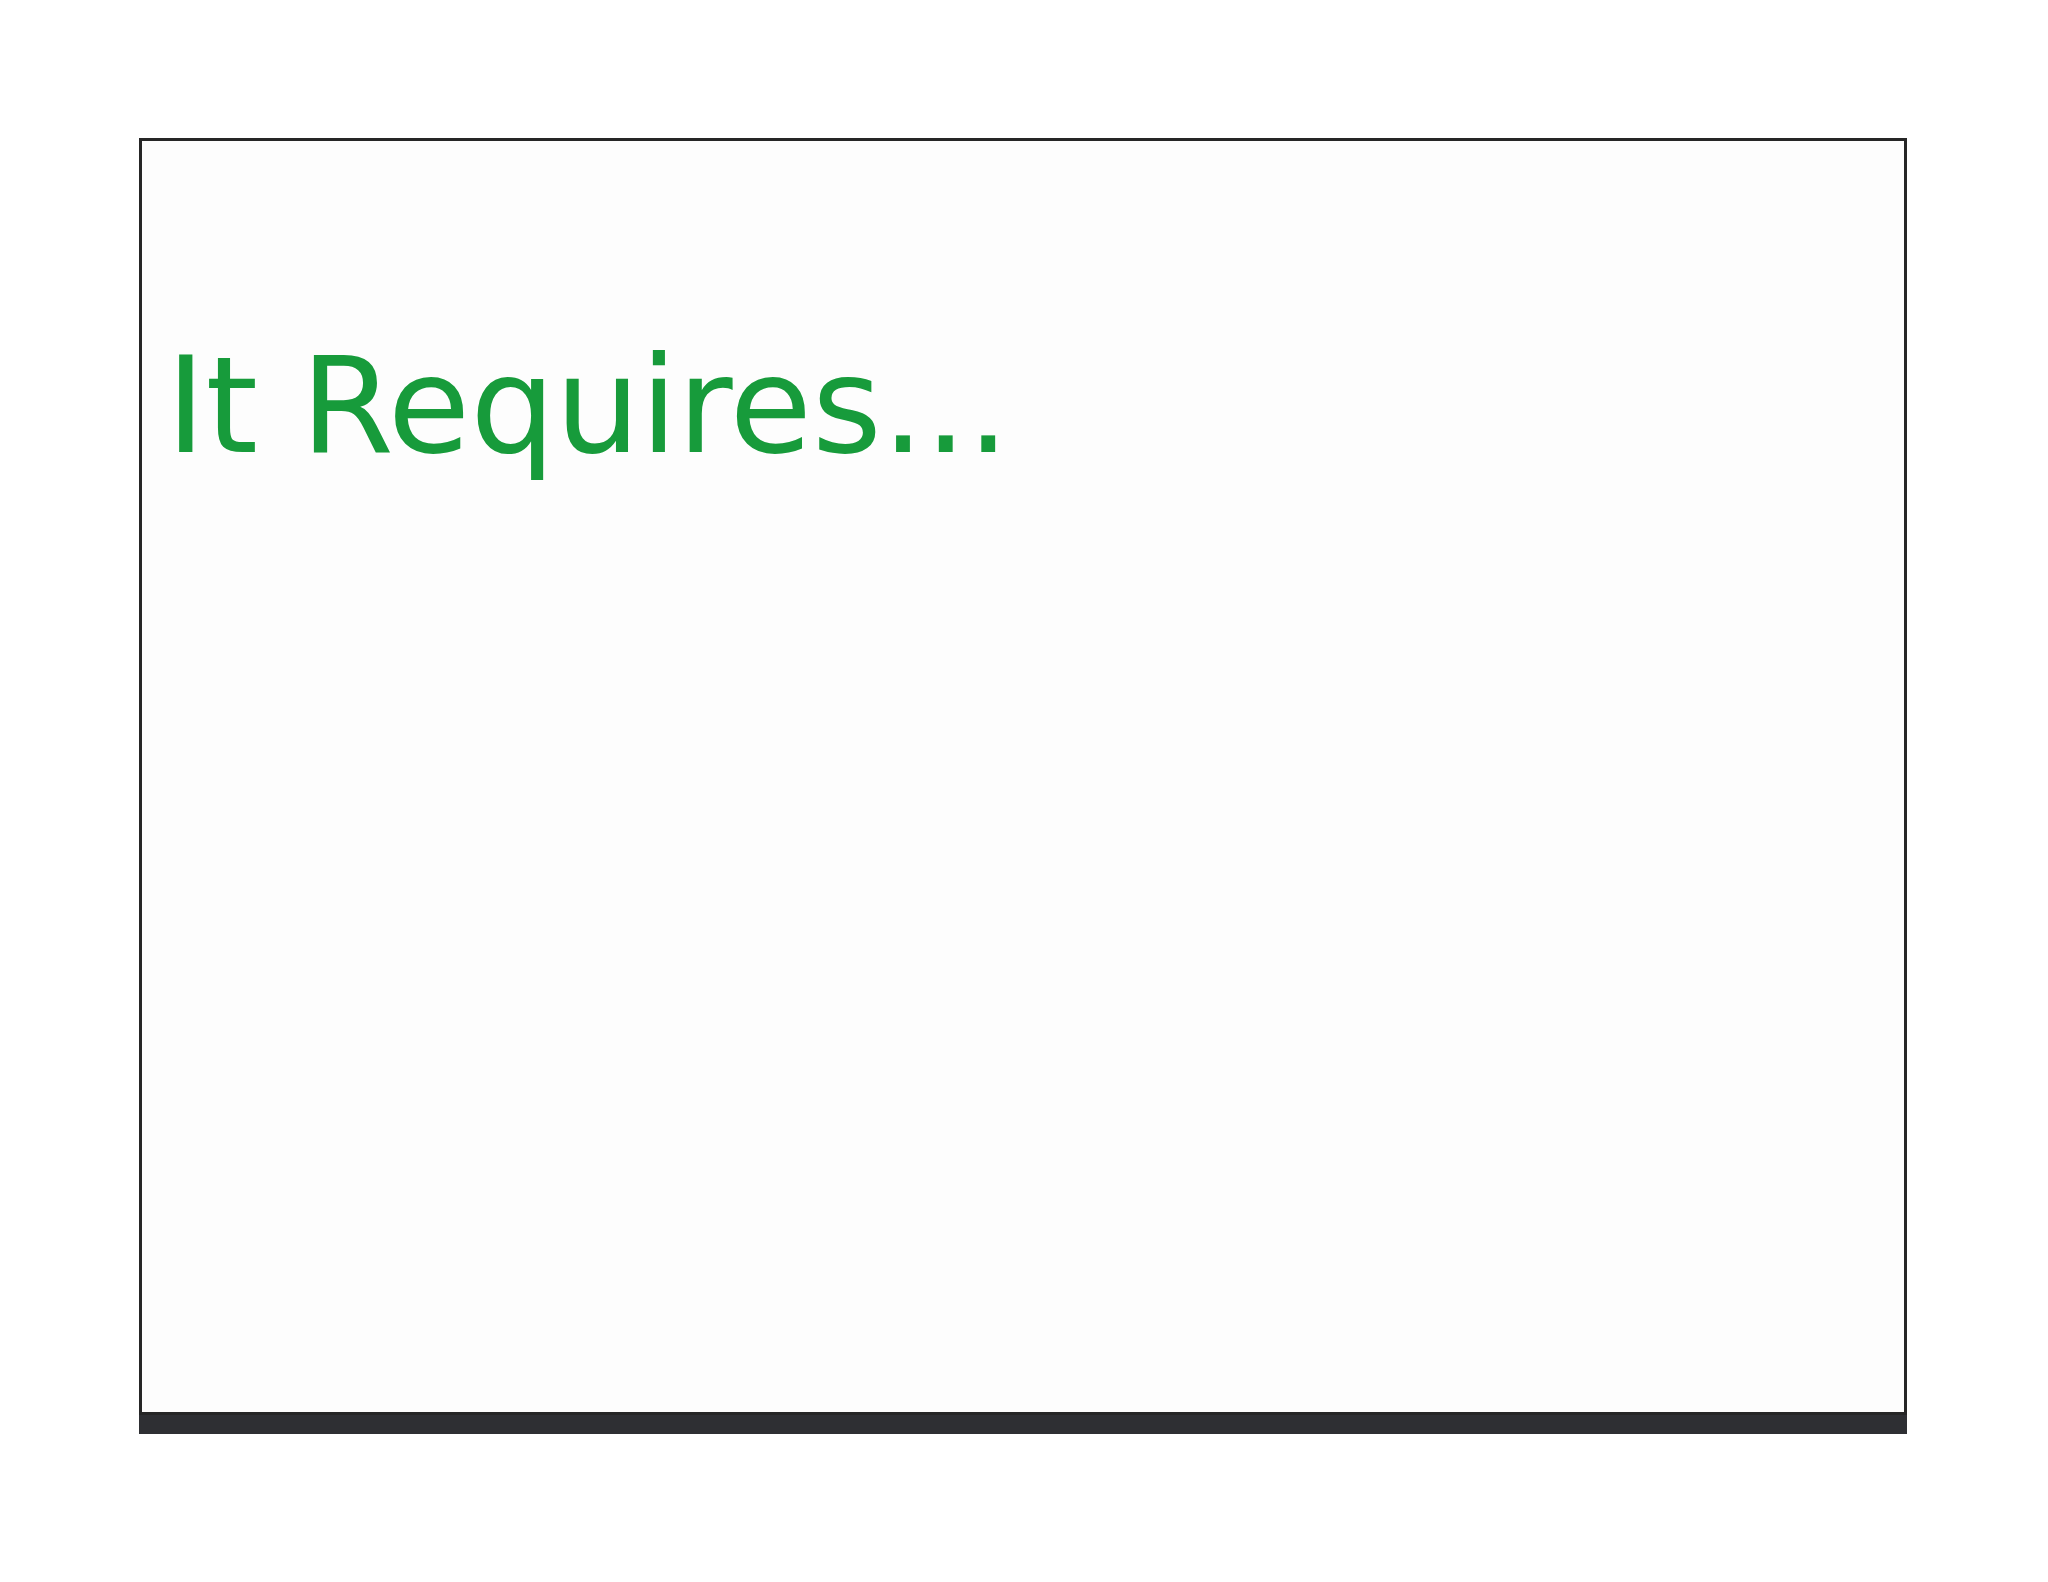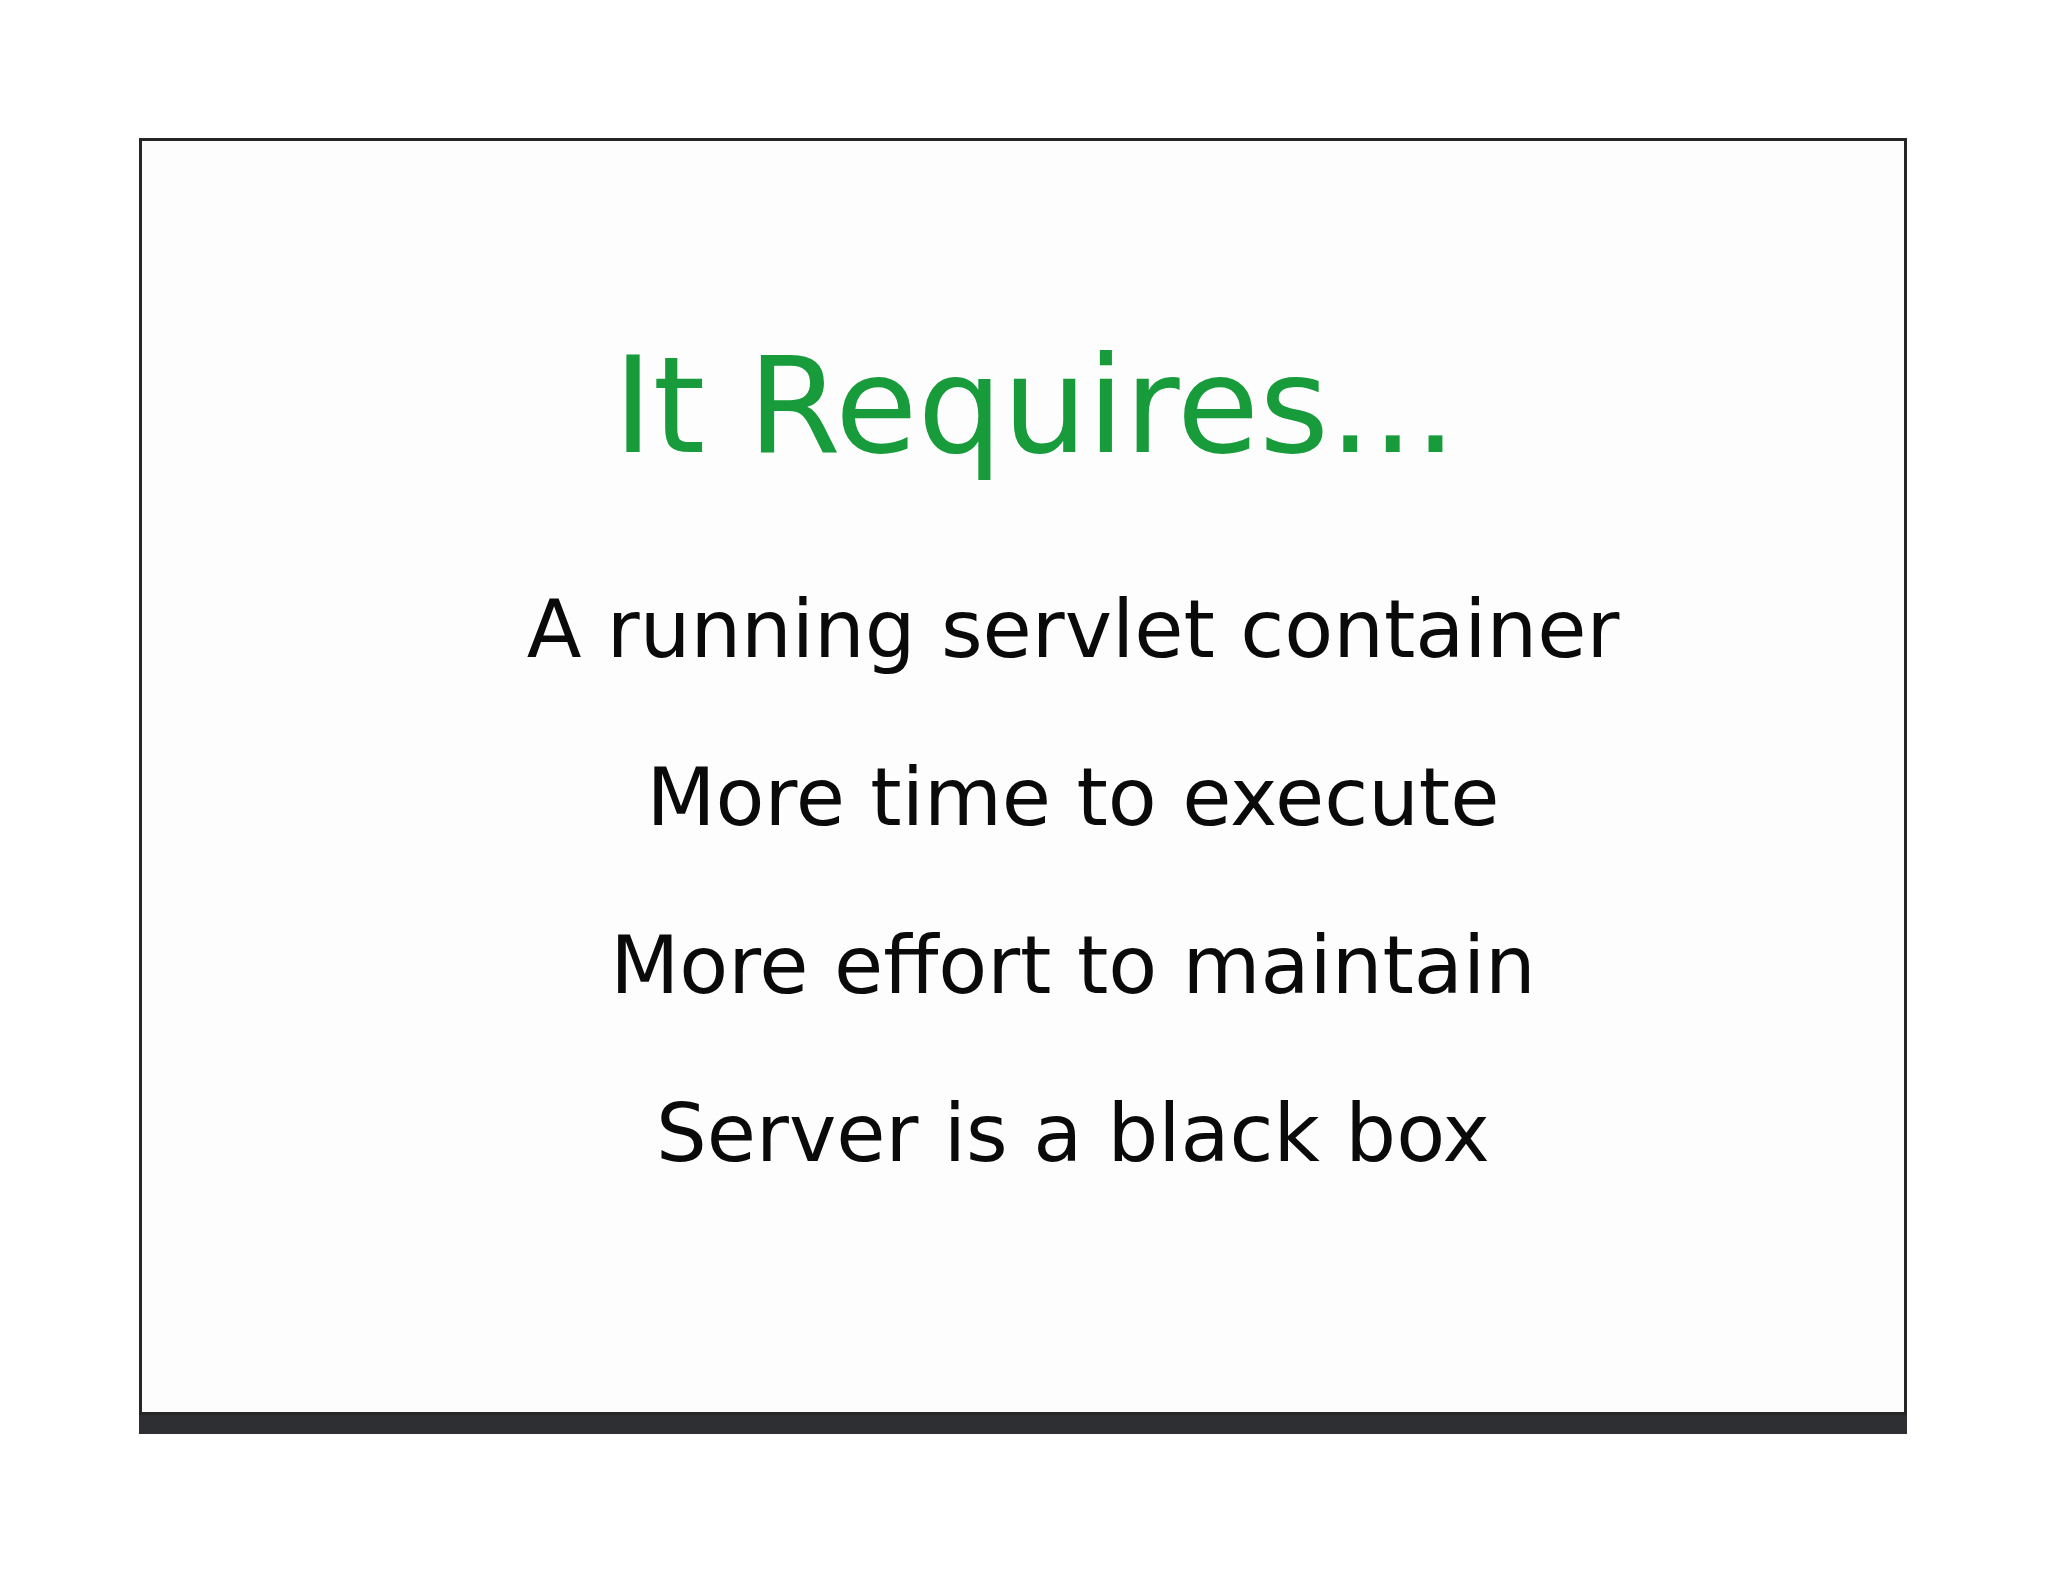--- a/index.html
+++ b/index.html
@@ -33,21 +33,21 @@
     height: 19px;
     background: #2e2f33;
   }
   .slide-title {
     position: absolute;
     left: 0;
     right: 0;
     top: 185px;
     height: 160px;
     line-height: 160px;
-    text-align: center;
+    text-align: left;
     font-size: 134px;
     font-weight: 400;
     color: #179b3b;
     white-space: nowrap;
     margin-left: 24px;
   }
   .slide-body {
     position: absolute;
     left: 100px;
     right: 0;
@@ -62,21 +62,15 @@
     color: #0a0a0a;
     white-space: nowrap;
   }
 </style>
 </head>
 <body>
 
 <div class="canvas">
   <div class="slide">
     <div class="slide-title">It Requires...</div>
-    <div class="slide-body">
-      <div class="bullet-line">A running servlet container</div>
-      <div class="bullet-line">More time to execute</div>
-      <div class="bullet-line">More effort to maintain</div>
-      <div class="bullet-line">Server is a black box</div>
-    </div>
   </div>
   <div class="slide-shadow"></div>
 </div>
 
 </body></html>

